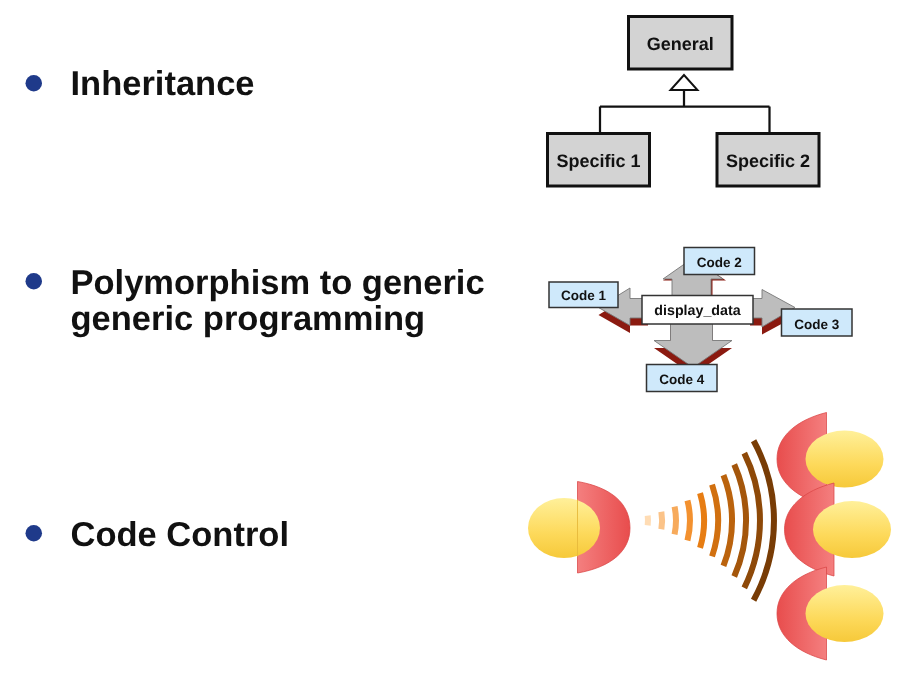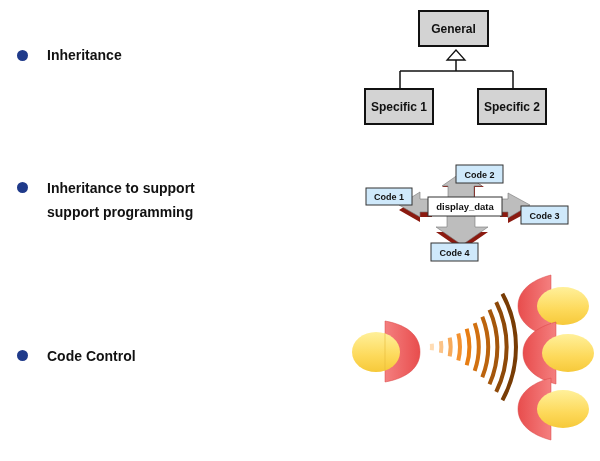--- a/index.html
+++ b/index.html
@@ -1,33 +1,33 @@
 <!DOCTYPE html>
 <html><head>
 <meta charset="utf-8">
 <style>
   html, body { margin: 0; padding: 0; background: #ffffff; }
   body { width: 600px; height: 461px; position: relative; overflow: hidden; font-family: "Liberation Sans", sans-serif; }
   .bullet-dot { position: absolute; width: 11px; height: 11px; border-radius: 50%; background: #1f3a8a; }
-  .bullet-text { position: absolute; left: 47px; font-size: 14px; font-weight: bold; color: #111111; line-height: 24px; white-space: nowrap; text-align: right; }
+  .bullet-text { position: absolute; left: 47px; font-size: 23px; font-weight: bold; color: #111111; line-height: 24px; white-space: nowrap; text-align: right; }
   svg { position: absolute; left: 0; top: 0; }
   .box-text { font-family: "Liberation Sans", sans-serif; font-weight: bold; fill: #111111; }
 </style>
 </head>
 <body>
 
 <div>
   <div class="bullet-dot" style="left:17px; top:50px;"></div>
   <div class="bullet-text" style="top:43px;">Inheritance</div>
 </div>
 
 <div>
   <div class="bullet-dot" style="left:17px; top:182px;"></div>
-  <div class="bullet-text" style="top:176px;">Inheritance to support</div>
-  <div class="bullet-text" style="top:200px;">support programming</div>
+  <div class="bullet-text" style="top:176px;">Polymorphism to generic</div>
+  <div class="bullet-text" style="top:200px;">generic programming</div>
 </div>
 
 <div>
   <div class="bullet-dot" style="left:17px; top:350px;"></div>
   <div class="bullet-text" style="top:344px;">Code Control</div>
 </div>
 
 <svg width="600" height="461" viewBox="0 0 600 461">
   <defs>
     <linearGradient id="redGrad" x1="0" y1="0" x2="1" y2="0">

